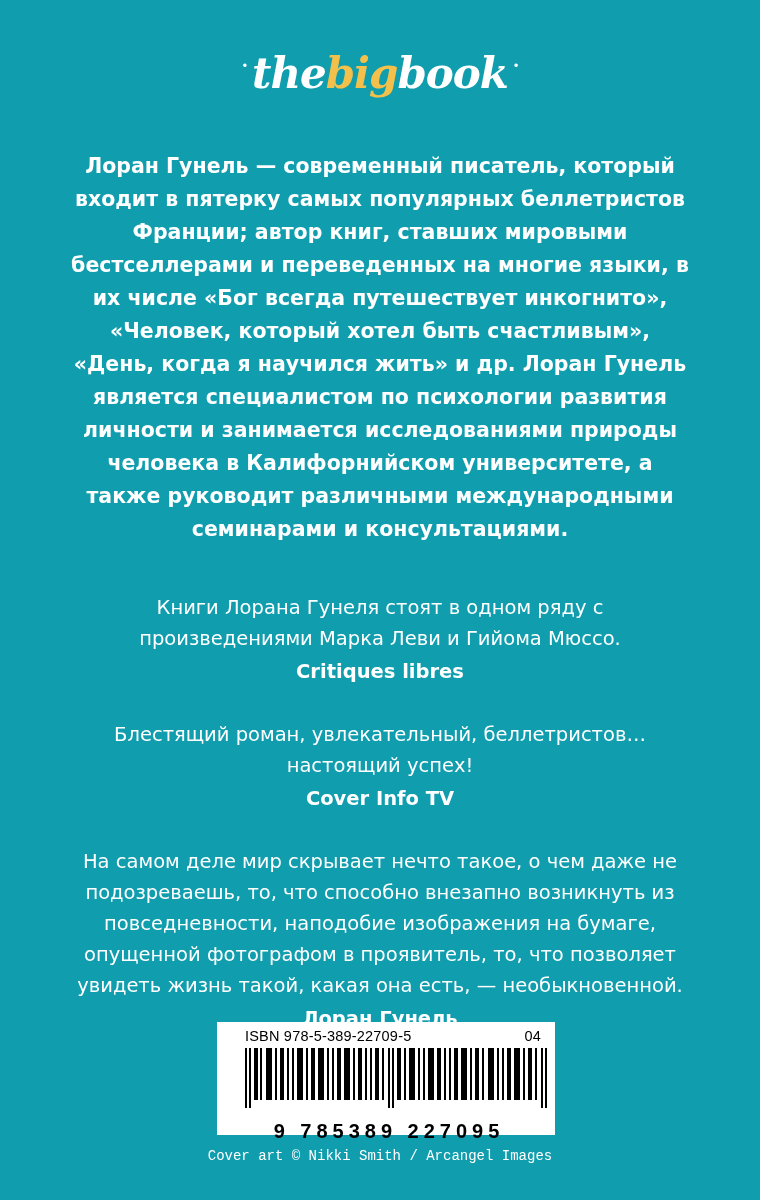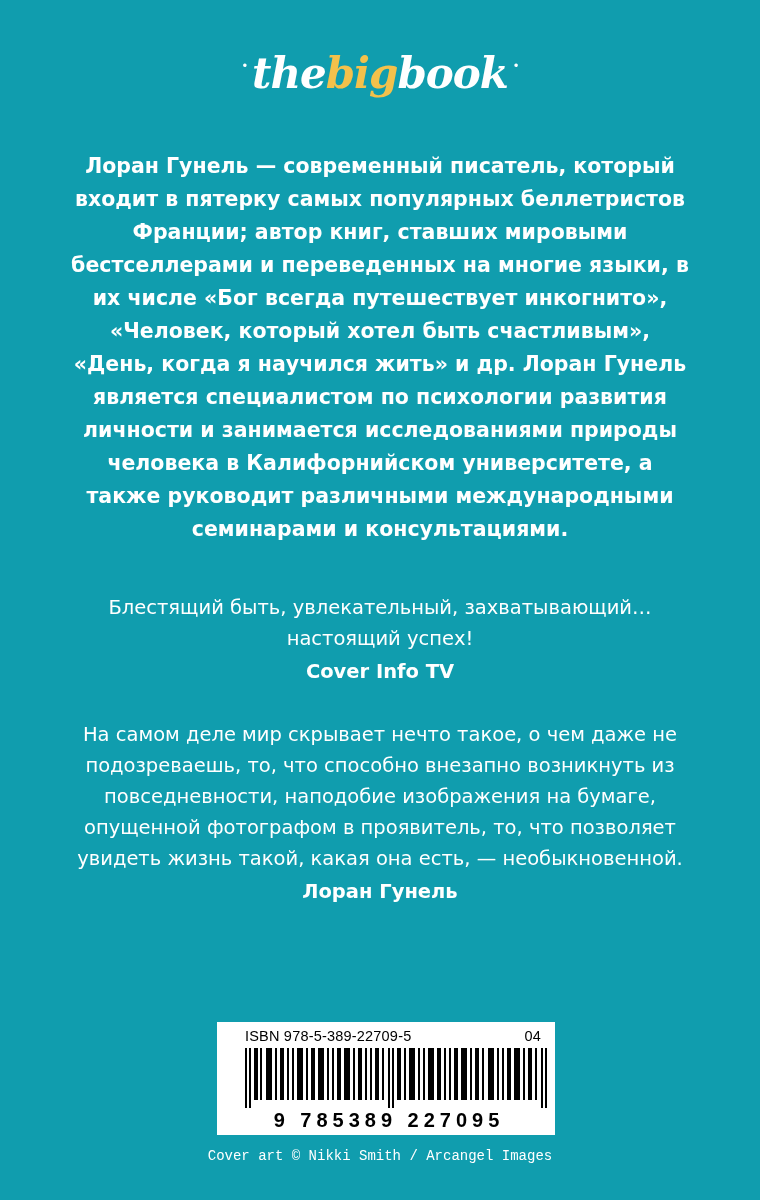--- a/index.html
+++ b/index.html
@@ -119,21 +119,21 @@
     padding: 0 6px 0 18px;
     display: block;
   }
   .barcode-digits {
     font-family: "Liberation Sans", sans-serif;
     font-size: 20px;
     font-weight: 700;
     letter-spacing: 5px;
     text-align: center;
     padding-left: 6px;
-    margin-top: 1px;
+    margin-top: 12px;
     color: #000;
   }
 
   .credit {
     position: absolute;
     top: 1148px;
     left: 0;
     width: 100%;
     text-align: center;
     font-family: Liberation Mono, monospace;
@@ -149,23 +149,27 @@
   <div class="logo">
     <div class="logo-inner">
       <span class="logo-dot">·</span><span class="logo-the">the</span><span class="logo-big">big</span><span class="logo-book">book</span><span class="logo-dot">·</span>
     </div>
   </div>
 
   <div class="bio">Лоран Гунель — современный писатель, который входит в пятерку самых популярных беллетристов Франции; автор книг, ставших мировыми бестселлерами и переведенных на многие языки, в их числе  «Бог всегда путешествует инкогнито», «Человек, который хотел быть счастливым», «День, когда я научился жить» и др. Лоран Гунель является специалистом по психологии развития личности и занимается исследованиями природы человека в Калифорнийском университете, а также руководит различными международными семинарами и консультациями.</div>
 
   <div class="quotes">
 
-
     <div class="quote">
-      <div class="quote-text">Блестящий быть, увлекательный, захватывающий… настоящий успех!</div>
+      <div class="quote-text">Книги Лорана Гунеля стоят в одном ряду с произведениями Марка Леви и Гийома Мюссо.</div>
+      <div class="quote-source">Critiques libres</div>
+    </div>
+
+    <div class="quote">
+      <div class="quote-text">Блестящий роман, увлекательный, беллетристов… настоящий успех!</div>
       <div class="quote-source">Cover Info TV</div>
     </div>
 
     <div class="quote">
       <div class="quote-text">На самом деле мир скрывает нечто такое, о чем даже не подозреваешь, то, что способно внезапно возникнуть из повседневности, наподобие изображения на бумаге, опущенной фотографом в проявитель, то, что позволяет увидеть жизнь такой, какая она есть, — необыкновенной.</div>
       <div class="quote-source">Лоран Гунель</div>
     </div>
 
   </div>
 

